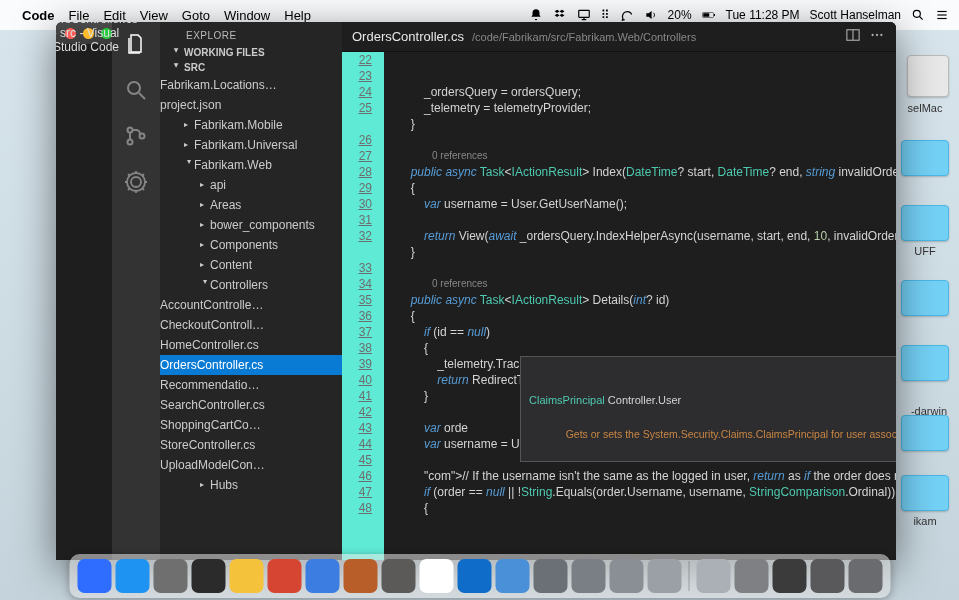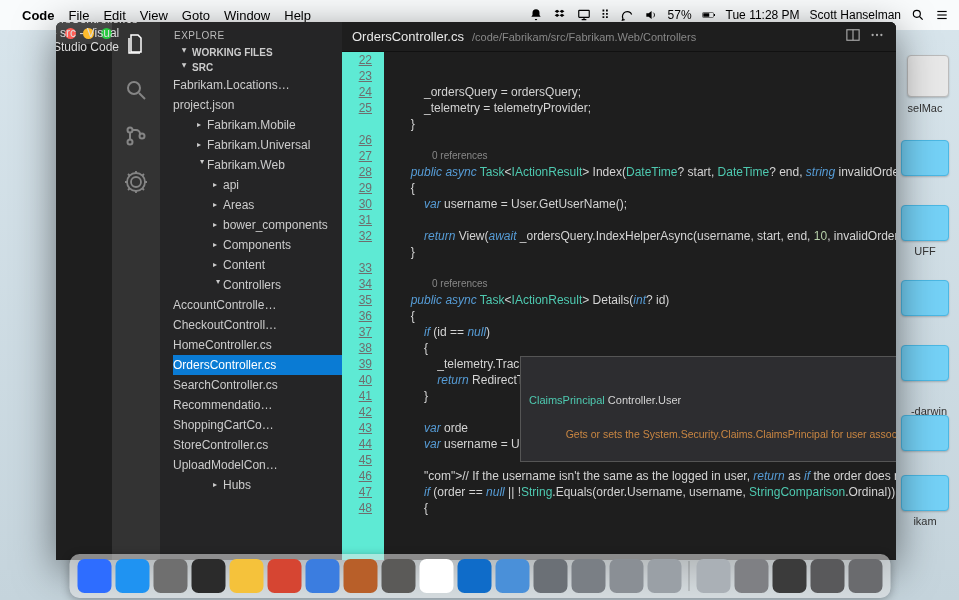--- a/index.html
+++ b/index.html
@@ -32,24 +32,24 @@
 .window-body { display: flex; flex: 1; min-height: 0; }
 
 
 .activitybar { width: 48px; background: #333333; display: flex; flex-direction: column; align-items: center; padding-top: 10px; gap: 22px; }
 .activitybar .ab-icon { width: 24px; height: 24px; color: #858585; cursor: pointer; }
 .activitybar .ab-icon.active { color: #fff; }
 .activitybar .ab-icon svg { width: 100%; height: 100%; }
 
 
 .sidebar { width: 182px; background: #252526; color: #ccc; font-size: 11px; display: flex; flex-direction: column; overflow: hidden; }
-.sidebar .header { padding: 8px 14px 4px; font-size: 10px; letter-spacing: 0.5px; color: #bbb; }
-.sidebar .section-head { padding: 2px 20px; font-size: 10px; font-weight: 600; color: #ccc; display: flex; align-items: center; gap: 4px; cursor: pointer; }
+.sidebar .header { padding: 8px 26px 4px; font-size: 10px; letter-spacing: 0.5px; color: #bbb; }
+.sidebar .section-head { padding: 2px 12px; font-size: 10px; font-weight: 600; color: #ccc; display: flex; align-items: center; gap: 4px; cursor: pointer; }
 .sidebar .section-head::before { content: "▸"; font-size: 8px; transform: rotate(90deg); display: inline-block; width: 8px; }
-.tree { flex: 1; overflow: hidden; padding-left: 13px; }
+.tree { flex: 1; overflow: hidden; }
 .tree-item { padding: 1px 0 1px 8px; white-space: nowrap; overflow: hidden; text-overflow: ellipsis; font-size: 12px; color: #ccc; cursor: pointer; display: flex; align-items: center; line-height: 18px; }
 .tree-item .chev { width: 10px; display: inline-block; font-size: 8px; color: #ccc; }
 .tree-item .chev.open { transform: rotate(90deg); }
 .tree-item.folder { font-weight: 400; }
 .tree-item.file { padding-left: 0; }
 .tree-item.selected { background: #0a7bd4; color: #fff; }
 .depth1 { padding-left: 24px; }
 .depth2 { padding-left: 40px; }
 .depth3 { padding-left: 56px; }
 
@@ -124,21 +124,21 @@
         <svg viewBox="0 0 24 24" fill="none" stroke="black" stroke-width="2">
           <path d="M20 11A8 8 0 105 18l-1 3 4-1"></path>
         </svg>
       </span>
     <span class="status-icon">
         <svg viewBox="0 0 24 24" fill="black">
           <path d="M4 9v6h4l5 4V5L8 9H4z"></path>
           <path d="M16 8a5 5 0 010 8" fill="none" stroke="black" stroke-width="1.5"></path>
         </svg>
       </span>
-    <span>57%</span>
+    <span>20%</span>
     <span class="status-icon">
         <svg viewBox="0 0 28 14">
           <rect x="1" y="2" width="22" height="10" rx="2" fill="none" stroke="black"></rect>
           <rect x="2.5" y="3.5" width="12" height="7" fill="black"></rect>
           <rect x="24" y="5" width="2" height="4" fill="black"></rect>
         </svg>
       </span>
     <span>Tue 11:28 PM</span>
     <span>Scott Hanselman</span>
     <span class="status-icon">
@@ -265,24 +265,24 @@
           <div class="tree-item depth3 file">
             <span>CheckoutControll…</span>
           </div>
           <div class="tree-item depth3 file">
             <span>HomeController.cs</span>
           </div>
           <div class="tree-item depth3 selected file">
             <span>OrdersController.cs</span>
           </div>
           <div class="tree-item depth3 file">
+            <span>Recommendatio…</span>
+          </div>
+          <div class="tree-item depth3 file">
             <span>SearchController.cs</span>
-          </div>
-          <div class="tree-item depth3 file">
-            <span>Recommendatio…</span>
           </div>
           <div class="tree-item depth3 file">
             <span>ShoppingCartCo…</span>
           </div>
           <div class="tree-item depth3 file">
             <span>StoreController.cs</span>
           </div>
           <div class="tree-item depth3 file">
             <span>UploadModelCon…</span>
           </div>

